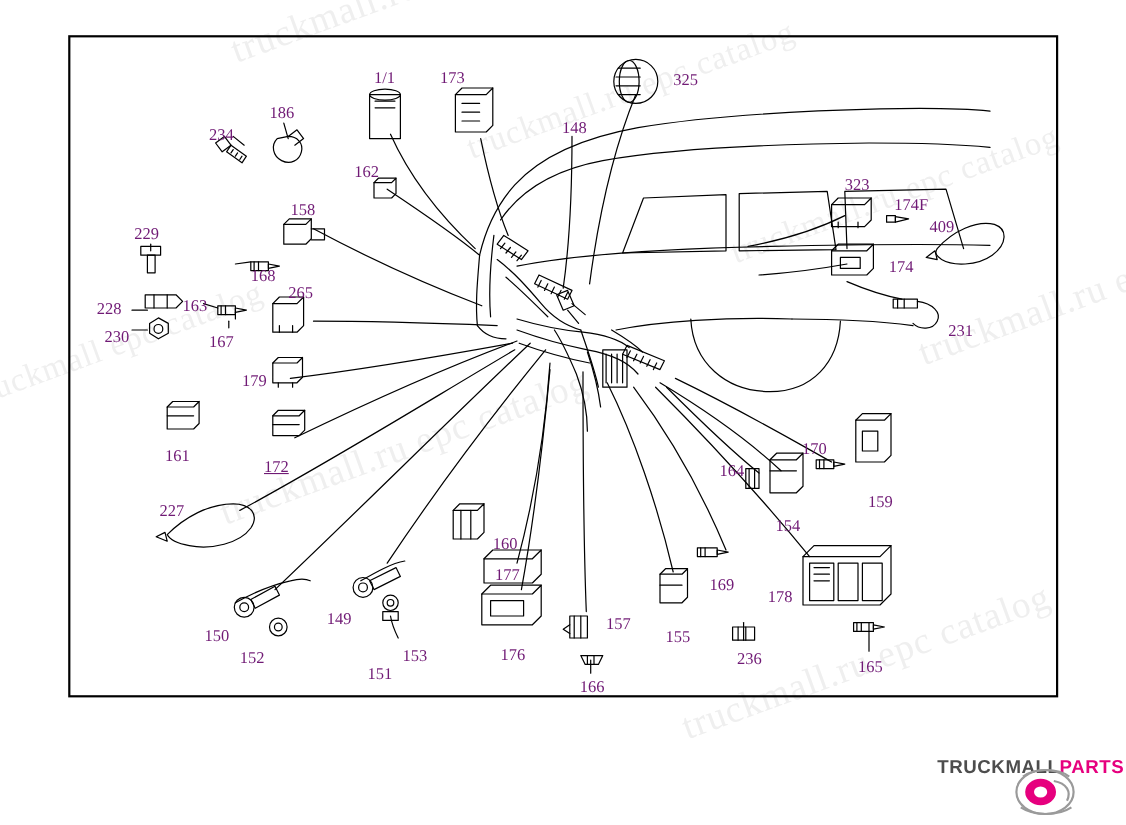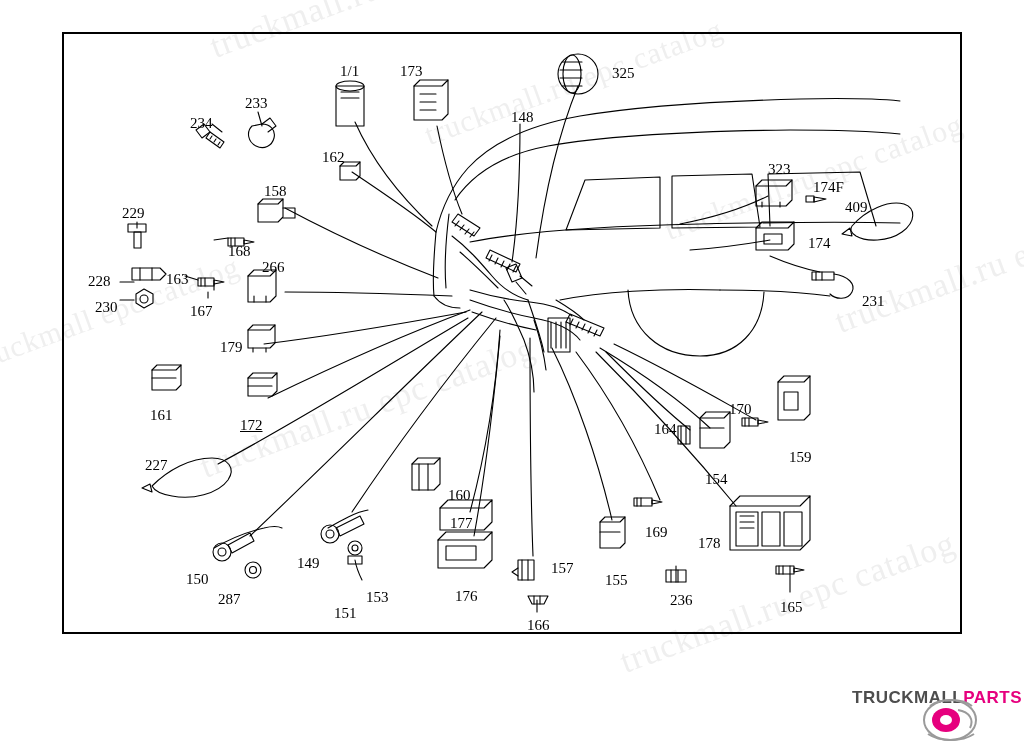--- a/index.html
+++ b/index.html
@@ -45,21 +45,21 @@
     position: absolute;
     left: 0; top: 0;
     width: 1024px;
     height: 750px;
     pointer-events: none;
   }
   .lbl {
     position: absolute;
     font-family: "Liberation Serif", serif;
     font-size: 15px;
-    color: #000000;
+    color: #701a75;
     white-space: nowrap;
     line-height: 1;
   }
   
   .brand {
     position: absolute;
     left: 852px;
     top: 688px;
     font-family: "Liberation Sans", sans-serif;
     font-size: 17px;
@@ -352,30 +352,30 @@
 
     </g>
   </svg>
 
   <div>
     <div class="lbl" style="left:340px; top:64px;">1/1</div>
     <div class="lbl" style="left:400px; top:64px;">173</div>
     <div class="lbl" style="left:612px; top:66px;">325</div>
     <div class="lbl" style="left:511px; top:110px;">148</div>
     <div class="lbl" style="left:190px; top:116px;">234</div>
-    <div class="lbl" style="left:245px; top:96px;">233</div>
+    <div class="lbl" style="left:245px; top:96px;">186</div>
     <div class="lbl" style="left:322px; top:150px;">162</div>
     <div class="lbl" style="left:768px; top:162px;">323</div>
     <div class="lbl" style="left:813px; top:180px;">174F</div>
     <div class="lbl" style="left:845px; top:200px;">409</div>
     <div class="lbl" style="left:264px; top:184px;">158</div>
     <div class="lbl" style="left:122px; top:206px;">229</div>
     <div class="lbl" style="left:808px; top:236px;">174</div>
     <div class="lbl" style="left:228px; top:244px;">168</div>
-    <div class="lbl" style="left:262px; top:260px;">266</div>
+    <div class="lbl" style="left:262px; top:260px;">265</div>
     <div class="lbl" style="left:88px;  top:274px;">228</div>
     <div class="lbl" style="left:166px; top:272px;">163</div>
     <div class="lbl" style="left:95px;  top:300px;">230</div>
     <div class="lbl" style="left:190px; top:304px;">167</div>
     <div class="lbl" style="left:862px; top:294px;">231</div>
     <div class="lbl" style="left:220px; top:340px;">179</div>
     <div class="lbl" style="left:150px; top:408px;">161</div>
     <div class="lbl" style="left:240px; top:418px;text-decoration:underline;">172</div>
     <div class="lbl" style="left:729px; top:402px;">170</div>
     <div class="lbl" style="left:654px; top:422px;">164</div>
@@ -385,21 +385,21 @@
     <div class="lbl" style="left:448px; top:488px;">160</div>
     <div class="lbl" style="left:412px; top:516px;margin-left:38px;">177</div>
     <div class="lbl" style="left:645px; top:525px;">169</div>
     <div class="lbl" style="left:698px; top:536px;">178</div>
     <div class="lbl" style="left:670px; top:549px;margin-top:44px;">236</div>
     <div class="lbl" style="left:605px; top:573px;">155</div>
     <div class="lbl" style="left:551px; top:561px;">157</div>
     <div class="lbl" style="left:297px; top:556px;">149</div>
     <div class="lbl" style="left:334px; top:573px;margin-top:33px;">151</div>
     <div class="lbl" style="left:186px; top:572px;text-align:right;">150</div>
-    <div class="lbl" style="left:218px; top:592px;">287</div>
+    <div class="lbl" style="left:218px; top:592px;">152</div>
     <div class="lbl" style="left:366px; top:590px;">153</div>
     <div class="lbl" style="left:455px; top:589px;">176</div>
     <div class="lbl" style="left:527px; top:618px;">166</div>
     <div class="lbl" style="left:780px; top:600px;">165</div>
   </div>
 
   <div class="brand">
     <span>TRUCKMALL</span><span class="pink">PARTS</span>
   </div>
   <svg class="brand-mark" viewBox="0 0 96 52">

